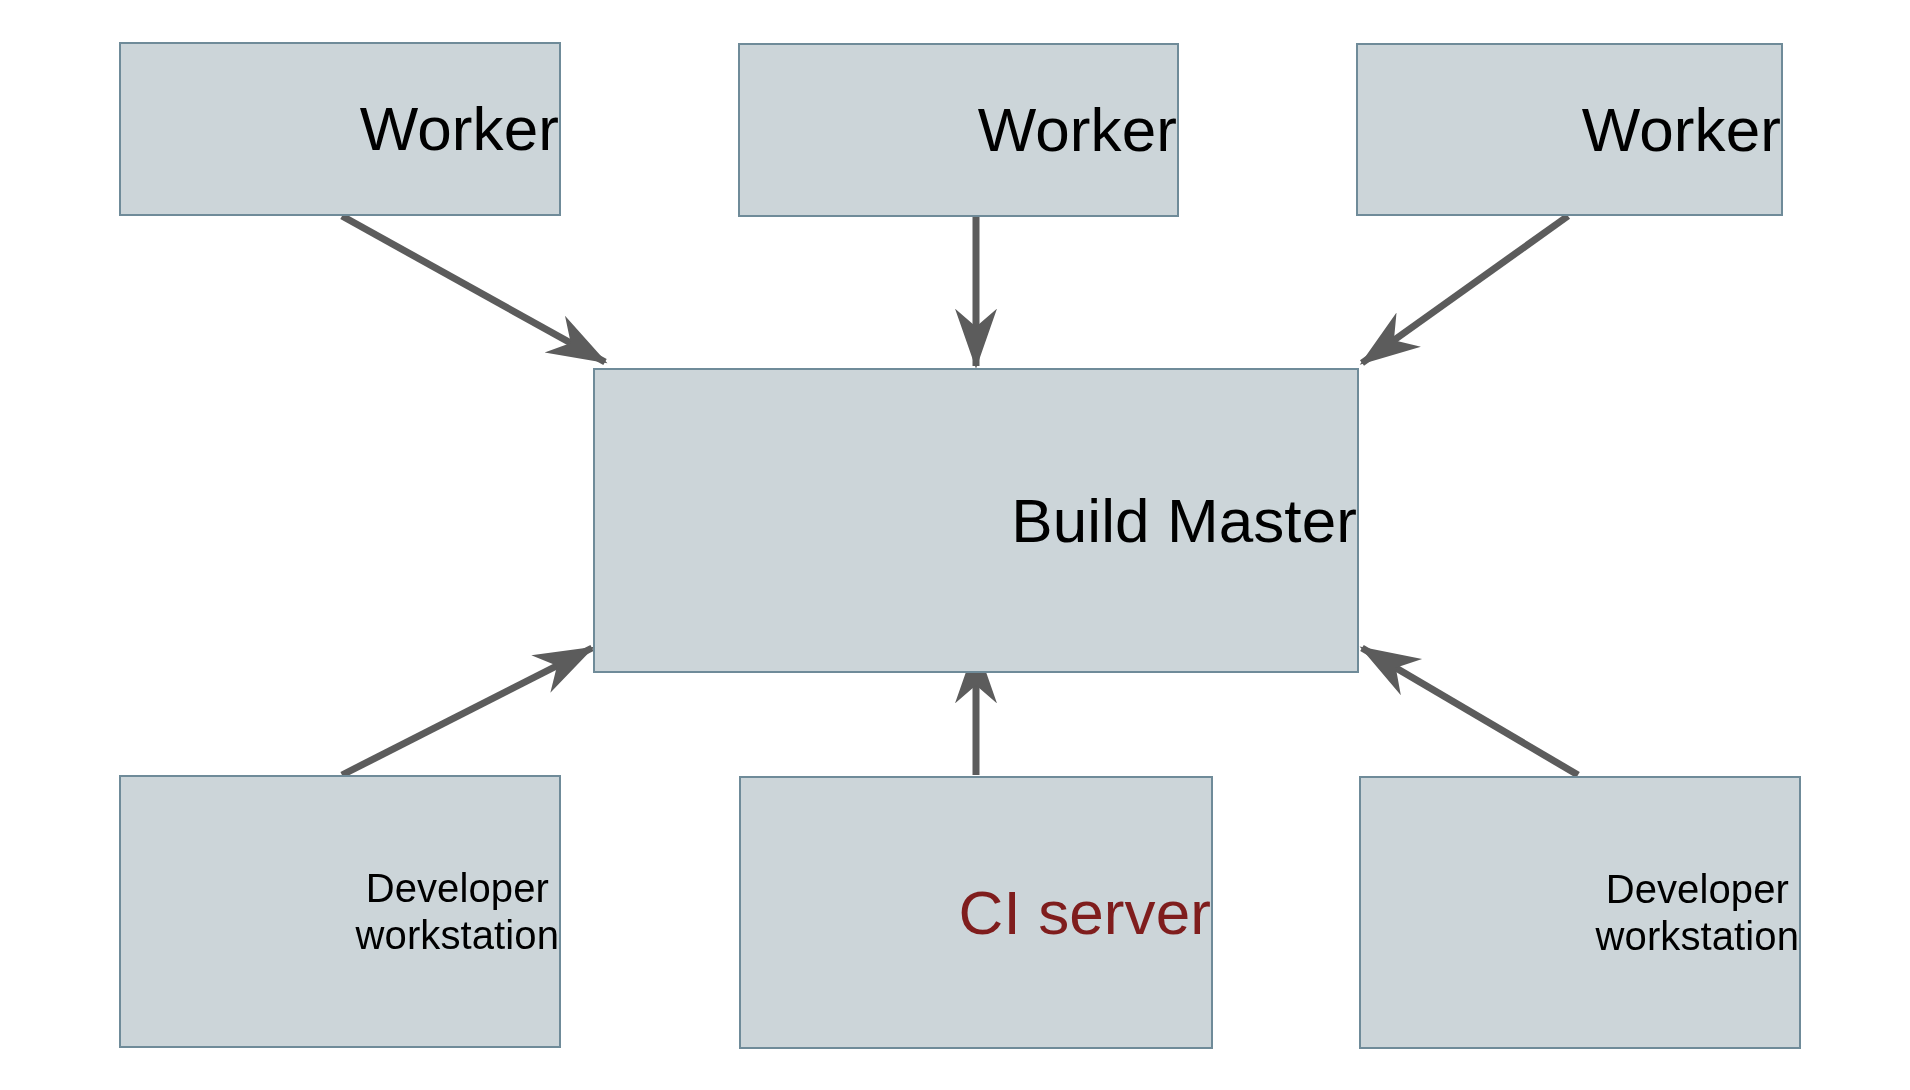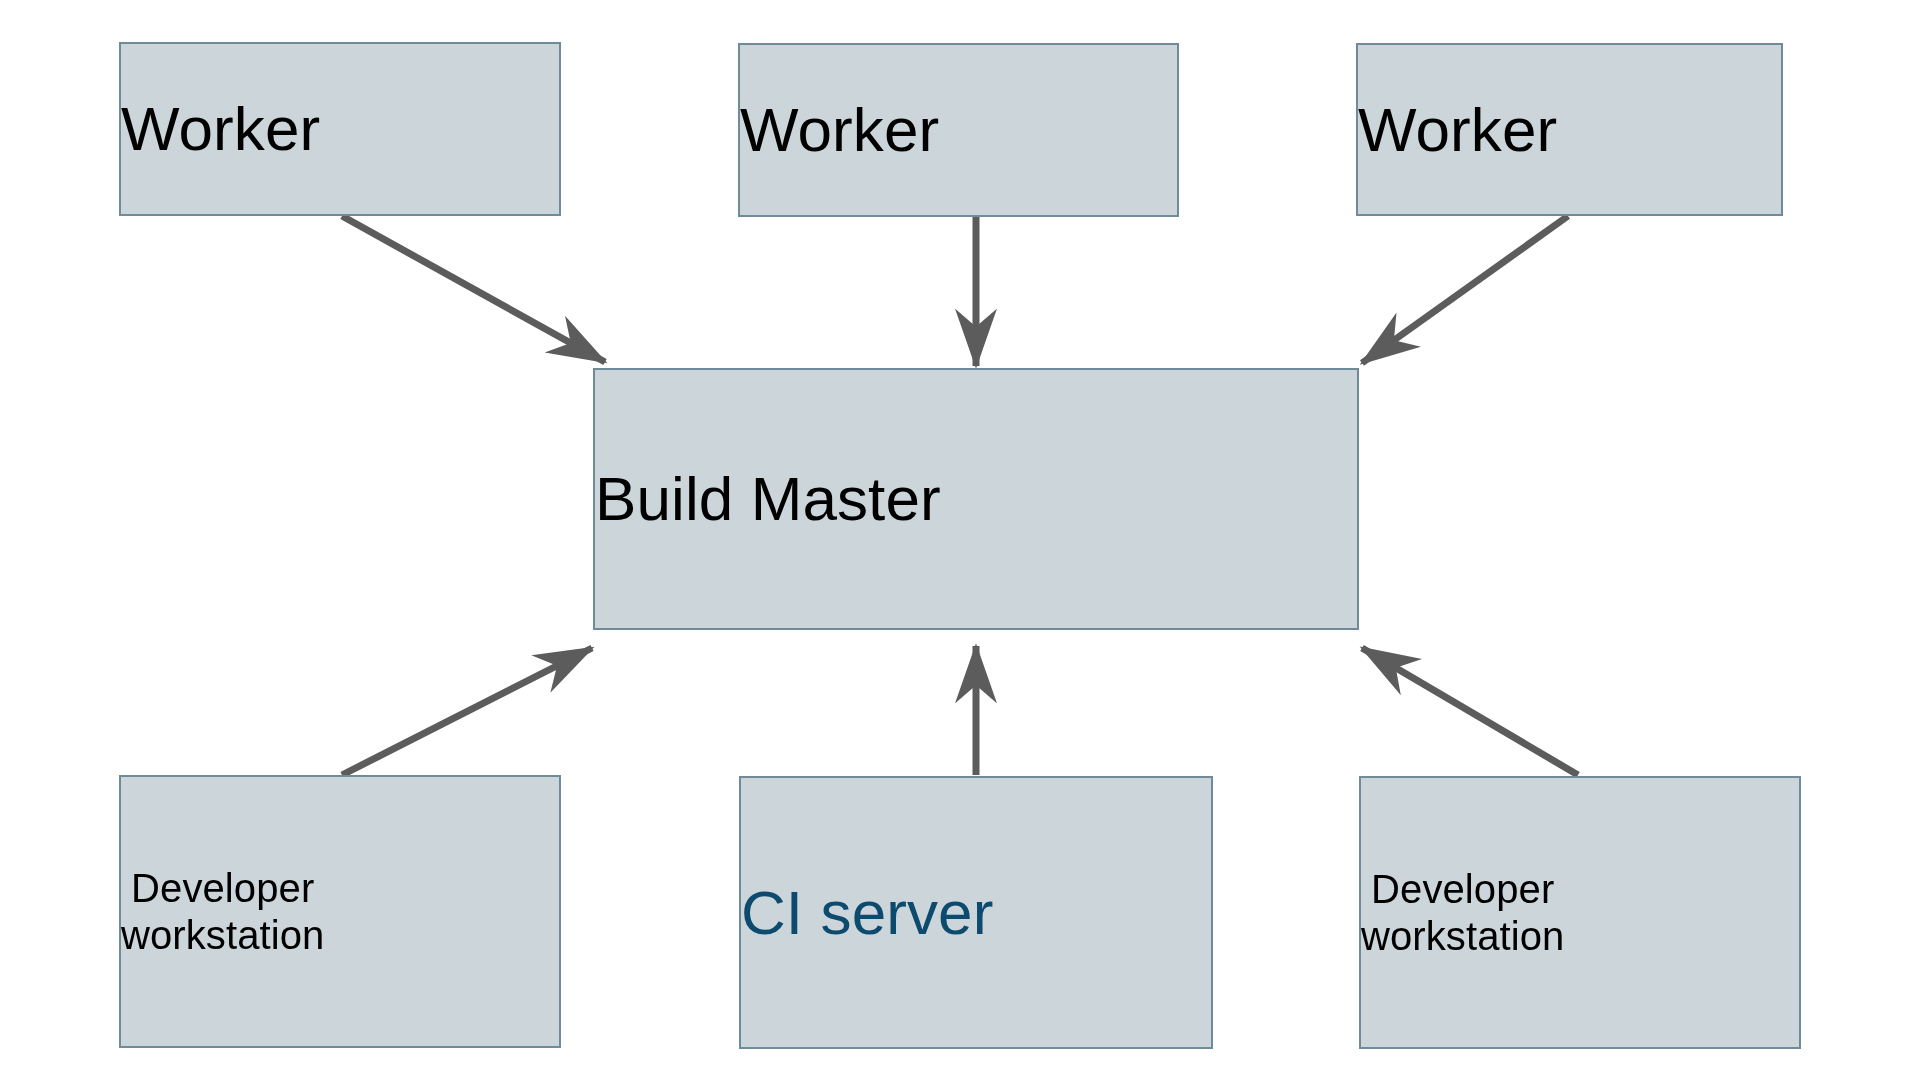--- a/index.html
+++ b/index.html
@@ -25,21 +25,21 @@
     top: 0;
     width: 1910px;
     height: 1090px;
     pointer-events: none;
   }
   .node {
     position: absolute;
     box-sizing: border-box;
     display: flex;
     align-items: center;
-    justify-content: flex-start;
+    justify-content: flex-end;
     text-align: center;
     background: #ccd5d9;
     border: 2px solid #6f8b99;
     color: #000000;
     line-height: 1.16;
     white-space: pre-line;
     letter-spacing: 0.1px;
   }
   .node-label {
     display: block;
@@ -73,28 +73,28 @@
 
   <div class="node node-worker" style="left: 119px; top: 42px; width: 442px; height: 174px; background: rgb(204, 213, 217); border-color: rgb(111, 139, 153); color: rgb(0, 0, 0);">
     <span class="node-label">Worker</span>
   </div>
   <div class="node node-worker" style="left: 738px; top: 43px; width: 441px; height: 174px; background: rgb(204, 213, 217); border-color: rgb(111, 139, 153); color: rgb(0, 0, 0);">
     <span class="node-label">Worker</span>
   </div>
   <div class="node node-worker" style="left: 1356px; top: 43px; width: 427px; height: 173px; background: rgb(204, 213, 217); border-color: rgb(111, 139, 153); color: rgb(0, 0, 0);">
     <span class="node-label">Worker</span>
   </div>
-  <div class="node node-master" style="left: 593px; top: 368px; width: 766px; height: 262px; background: rgb(204, 213, 217); border-color: rgb(111, 139, 153); color: rgb(0, 0, 0);">
+  <div class="node node-master" style="left: 593px; top: 368px; width: 766px; height: 305px; background: rgb(204, 213, 217); border-color: rgb(111, 139, 153); color: rgb(0, 0, 0);">
     <span class="node-label">Build Master</span>
   </div>
   <div class="node node-dev" style="left: 119px; top: 775px; width: 442px; height: 273px; background: rgb(204, 213, 217); border-color: rgb(111, 139, 153); color: rgb(0, 0, 0);">
     <span class="node-label">Developer
 workstation</span>
   </div>
-  <div class="node node-ci" style="left: 739px; top: 776px; width: 474px; height: 273px; background: rgb(204, 213, 217); border-color: rgb(111, 139, 153); color: #0c4a6e;">
+  <div class="node node-ci" style="left: 739px; top: 776px; width: 474px; height: 273px; background: rgb(204, 213, 217); border-color: rgb(111, 139, 153); color: #7f1d1d;">
     <span class="node-label">CI server</span>
   </div>
   <div class="node node-dev" style="left: 1359px; top: 776px; width: 442px; height: 273px; background: rgb(204, 213, 217); border-color: rgb(111, 139, 153); color: rgb(0, 0, 0);">
     <span class="node-label">Developer
 workstation</span>
   </div>
 
 </div>
 
 </body></html>

